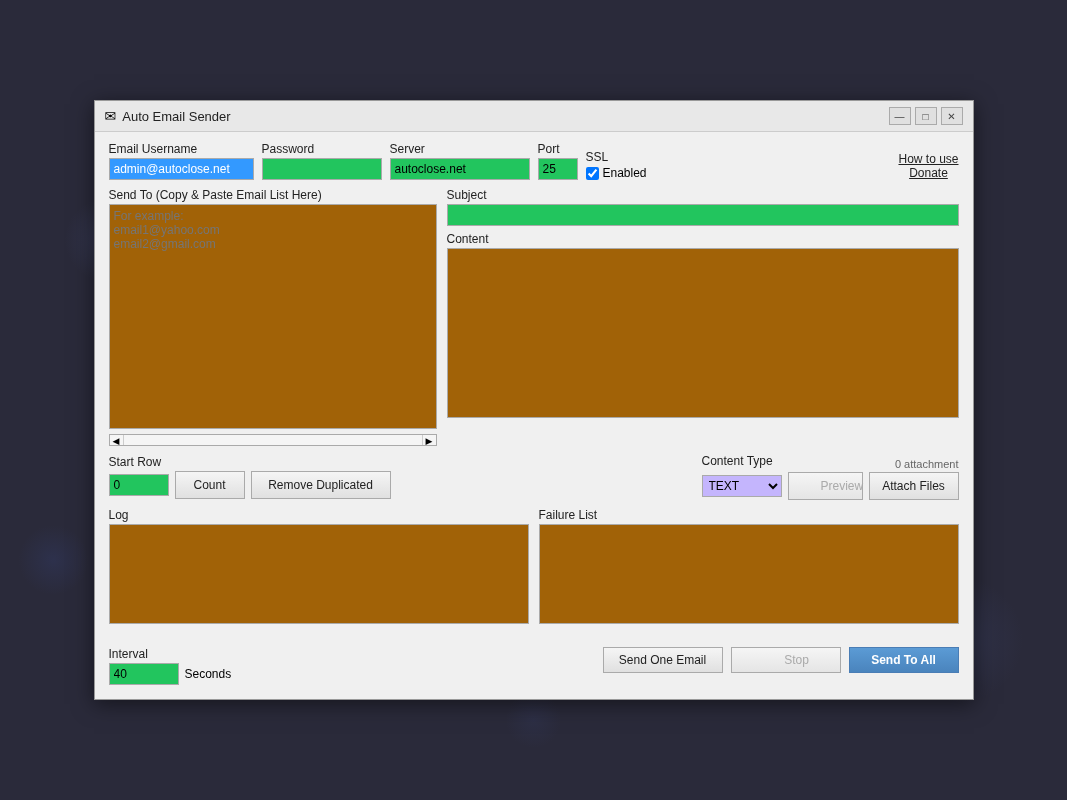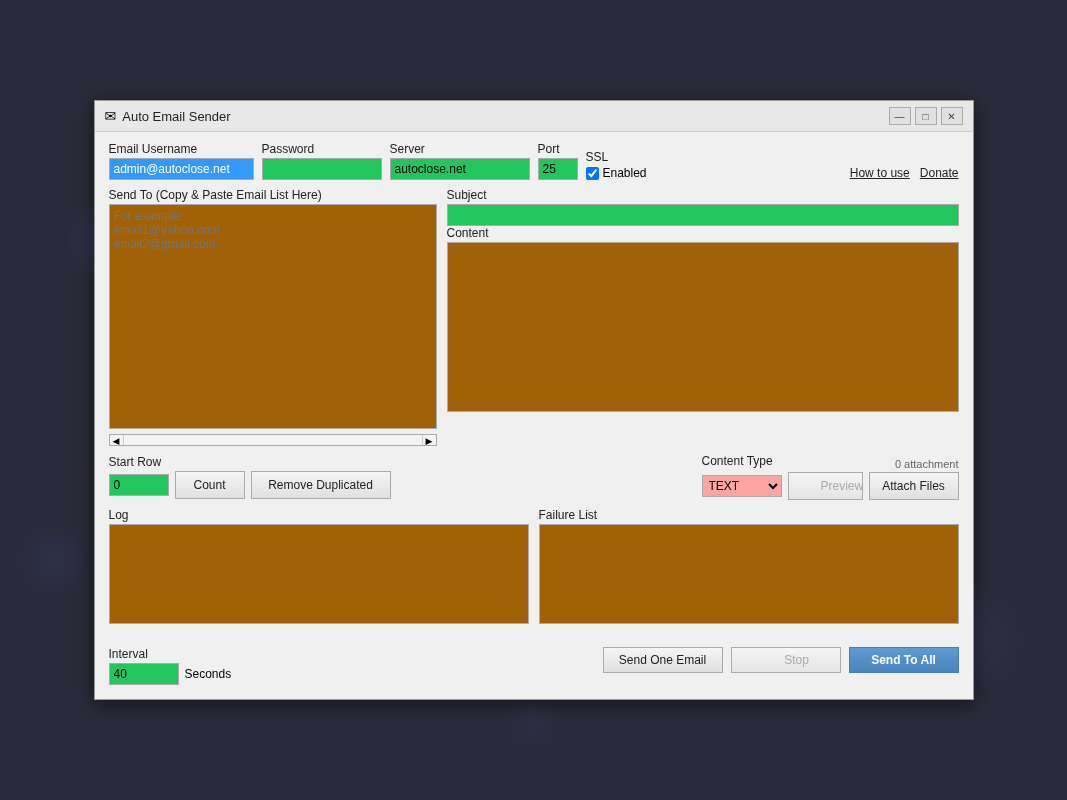--- a/index.html
+++ b/index.html
@@ -103,21 +103,21 @@
       padding: 4px;
       font-size: 12px;
       resize: none;
       outline: none;
       font-family: inherit;
     }
 
     select {
       height: 22px;
       border: 1px solid #aaa;
-      background: #fca5a5;
+      background: #c4b5fd;
       font-size: 12px;
       padding: 0 2px;
     }
 
     button {
       height: 28px;
       border: 1px solid #aaa;
       background: linear-gradient(to bottom, #f5f5f5, #e0e0e0);
       font-size: 12px;
       padding: 0 10px;
@@ -195,22 +195,22 @@
     .bottom-bar-right {
       margin-left: auto;
       display: flex;
       gap: 8px;
       align-items: center;
     }
 
     .how-to-use-area {
       display: flex;
       align-items: center;
-      gap: 10px;
       margin-left: auto;
+      flex-direction: column;
     }
   </style>
 </head>
 <body>
 
 <div class="window">
 
   <div class="title-bar">
     <div class="title-bar-left">
       <span class="title-bar-icon">✉</span>
@@ -263,21 +263,21 @@
 email1@yahoo.com
 email2@gmail.com"></textarea>
         <div style="display:flex; margin-top:2px; overflow:hidden; border:1px solid #aaa; background:#f5f5f5; height:12px;">
           <div style="width:14px; height:12px; border-right:1px solid #ccc; display:flex; align-items:center; justify-content:center; font-size:9px; cursor:pointer;">◀</div>
           <div style="flex:1;"></div>
           <div style="width:14px; height:12px; border-left:1px solid #ccc; display:flex; align-items:center; justify-content:center; font-size:9px; cursor:pointer;">▶</div>
         </div>
       </div>
 
       <div class="col-right">
-        <div class="field-group" style="">
+        <div class="field-group" style="margin-bottom: 6px;">
           <label>Subject</label>
           <input type="text" style="width: 100%; height: 22px;" value="">
         </div>
         <div class="field-group">
           <label>Content</label>
           <textarea style="width: 100%; height: 170px;"></textarea>
         </div>
       </div>
     </div>
 

